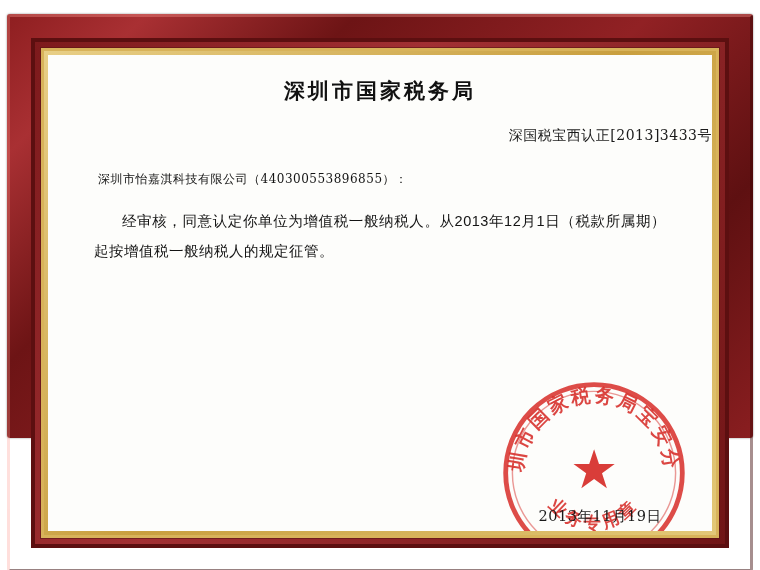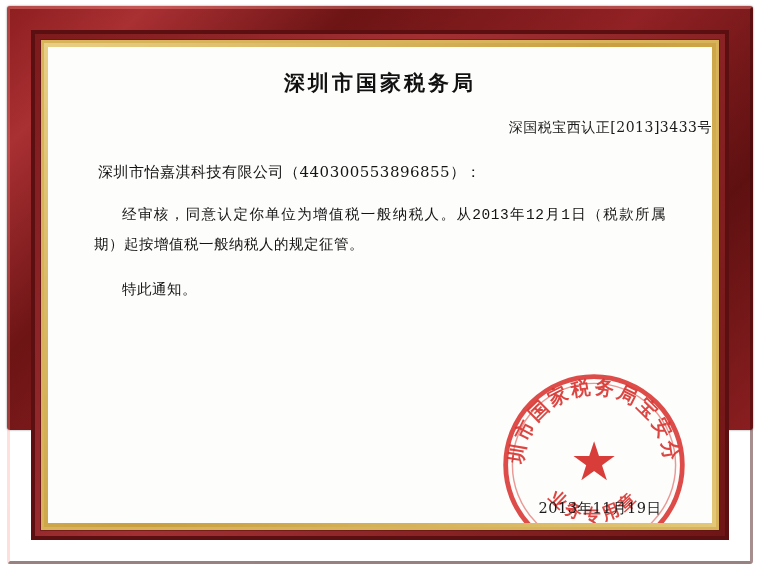--- a/index.html
+++ b/index.html
@@ -11,21 +11,21 @@
     width: 760px;
     height: 570px;
     font-family: "Liberation Sans", sans-serif;
     overflow: hidden;
   }
 
   
   #frame-outer {
     position: absolute;
     left: 7px;
-    top: 6px;
+    top: 14px;
     width: 746px;
     height: 424px;
     box-sizing: border-box;
     background:
       linear-gradient(135deg, #8e1e20 0%, #a93033 12%, #6d1415 30%, #912124 55%, #5e1011 78%, #8a1e20 100%);
     border-radius: 3px;
     box-shadow: 0 0 2px rgba(0,0,0,0.5);
   }
   
   #frame-bevel-light {
@@ -94,31 +94,31 @@
   #doc-number {
     margin-top: 22px;
     text-align: right;
     font-size: 14px;
     color: #1a1a1a;
     font-family: "DejaVu Serif", "Liberation Serif", serif;
     letter-spacing: 0.5px;
   }
   #addressee {
     margin: 26px 0 16px 50px;
-    font-size: 15px;
+    font-size: 12px;
     color: #141414;
     font-family: "DejaVu Serif", "Liberation Serif", serif;
     letter-spacing: 0.5px;
   }
   .body-paragraph {
     margin: 18px 46px 0 46px;
     font-size: 14.5px;
     line-height: 30px;
     color: #141414;
-    font-family: Liberation Mono, monospace;
+    font-family: Liberation Sans, sans-serif;
     text-indent: 28px;
     letter-spacing: 0.5px;
     text-align: justify;
   }
   #closing-note {
     margin: 20px 46px 0 46px;
     font-size: 14.5px;
     color: #141414;
     font-family: "DejaVu Serif", "Liberation Serif", serif;
     text-indent: 28px;
@@ -157,21 +157,20 @@
 
     <div class="doc-title-line" id="title-1">深圳市国家税务局</div>
 
 
     <div id="doc-number">深国税宝西认正[2013]3433号</div>
 
     <div id="addressee">深圳市怡嘉淇科技有限公司（440300553896855）：</div>
 
     <div class="body-paragraph">经审核，同意认定你单位为增值税一般纳税人。从2013年12月1日（税款所属期）起按增值税一般纳税人的规定征管。</div>
 
-    <div id="closing-note">特此通知。</div>
 
     <svg id="official-seal" viewBox="0 0 200 200">
       <defs>
         <path id="sealTopArc" d="M 26,100 A 74,74 0 0 1 174,100"></path>
         <path id="sealBottomArc" d="M 42,100 A 58,58 0 0 0 158,100"></path>
       </defs>
       <circle cx="100" cy="100" r="92" fill="none" stroke="#d8332f" stroke-width="5" opacity="0.88"></circle>
       <circle cx="100" cy="100" r="85" fill="none" stroke="#d8332f" stroke-width="1.5" opacity="0.5"></circle>
       <text font-family="DejaVu Serif, Liberation Serif, serif" font-size="20" font-weight="bold" fill="#d8332f" letter-spacing="3" opacity="0.9">
         <textPath href="#sealTopArc" startOffset="50%" text-anchor="middle">深圳市国家税务局宝安分局</textPath>

